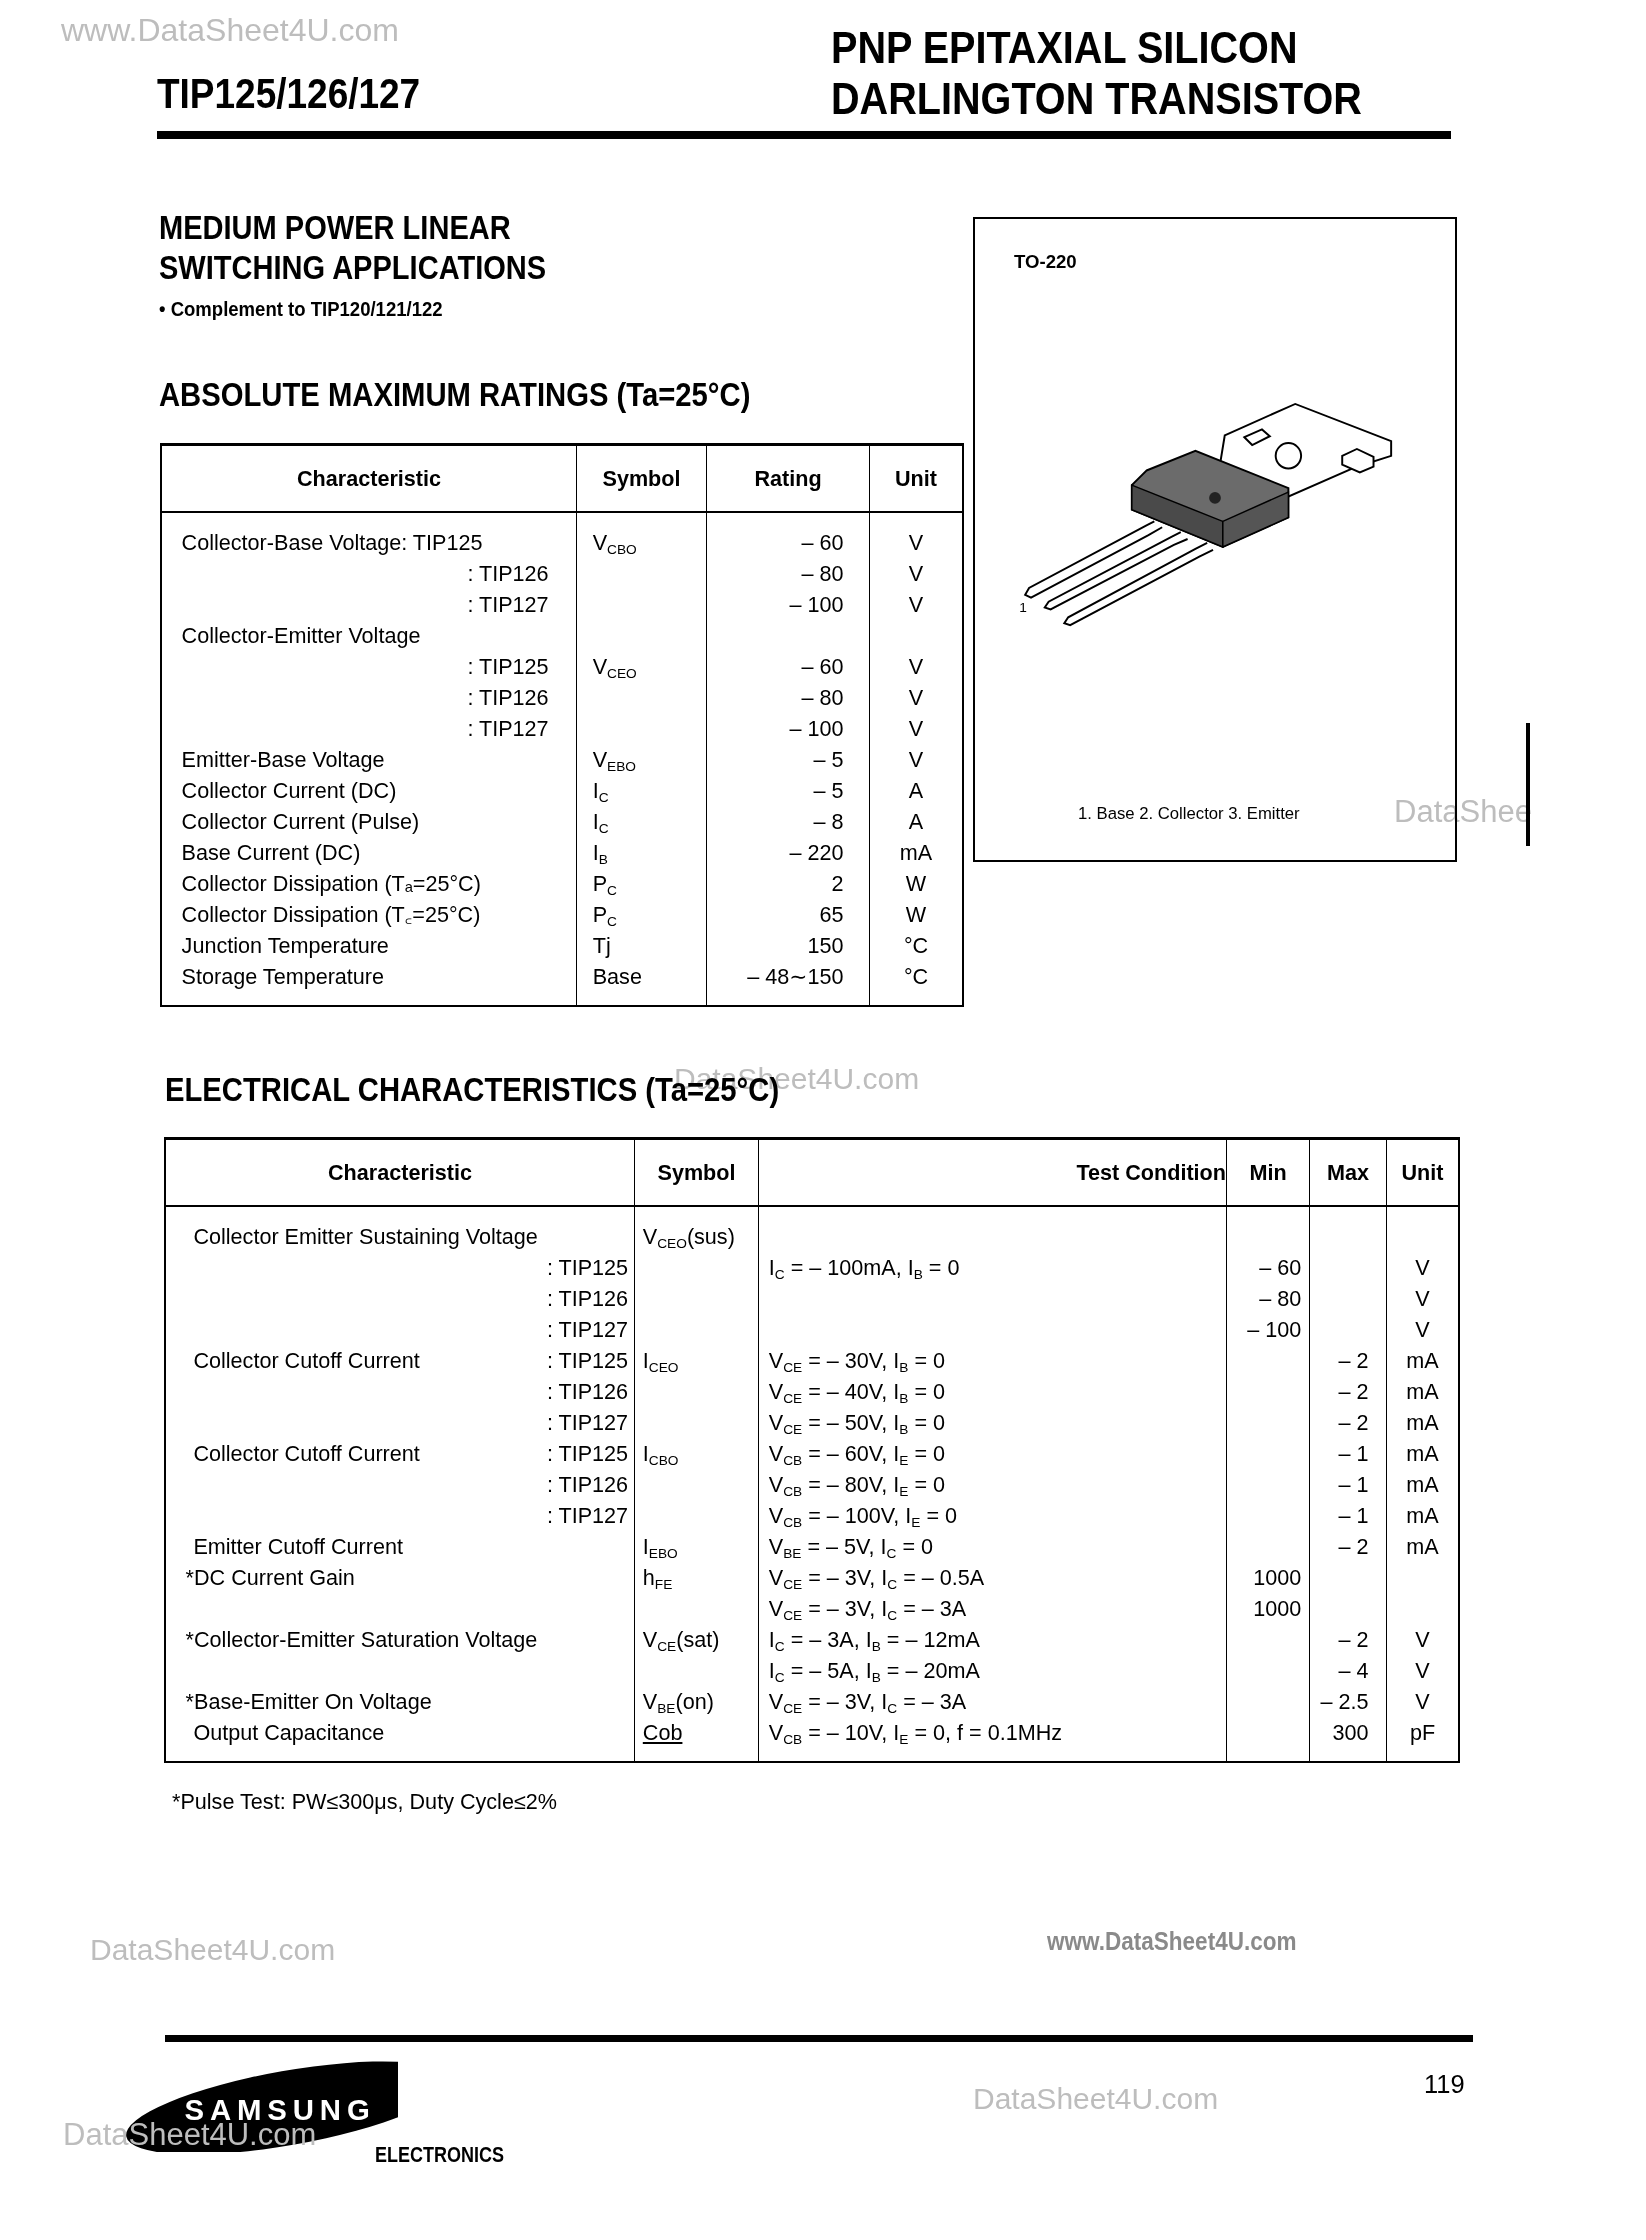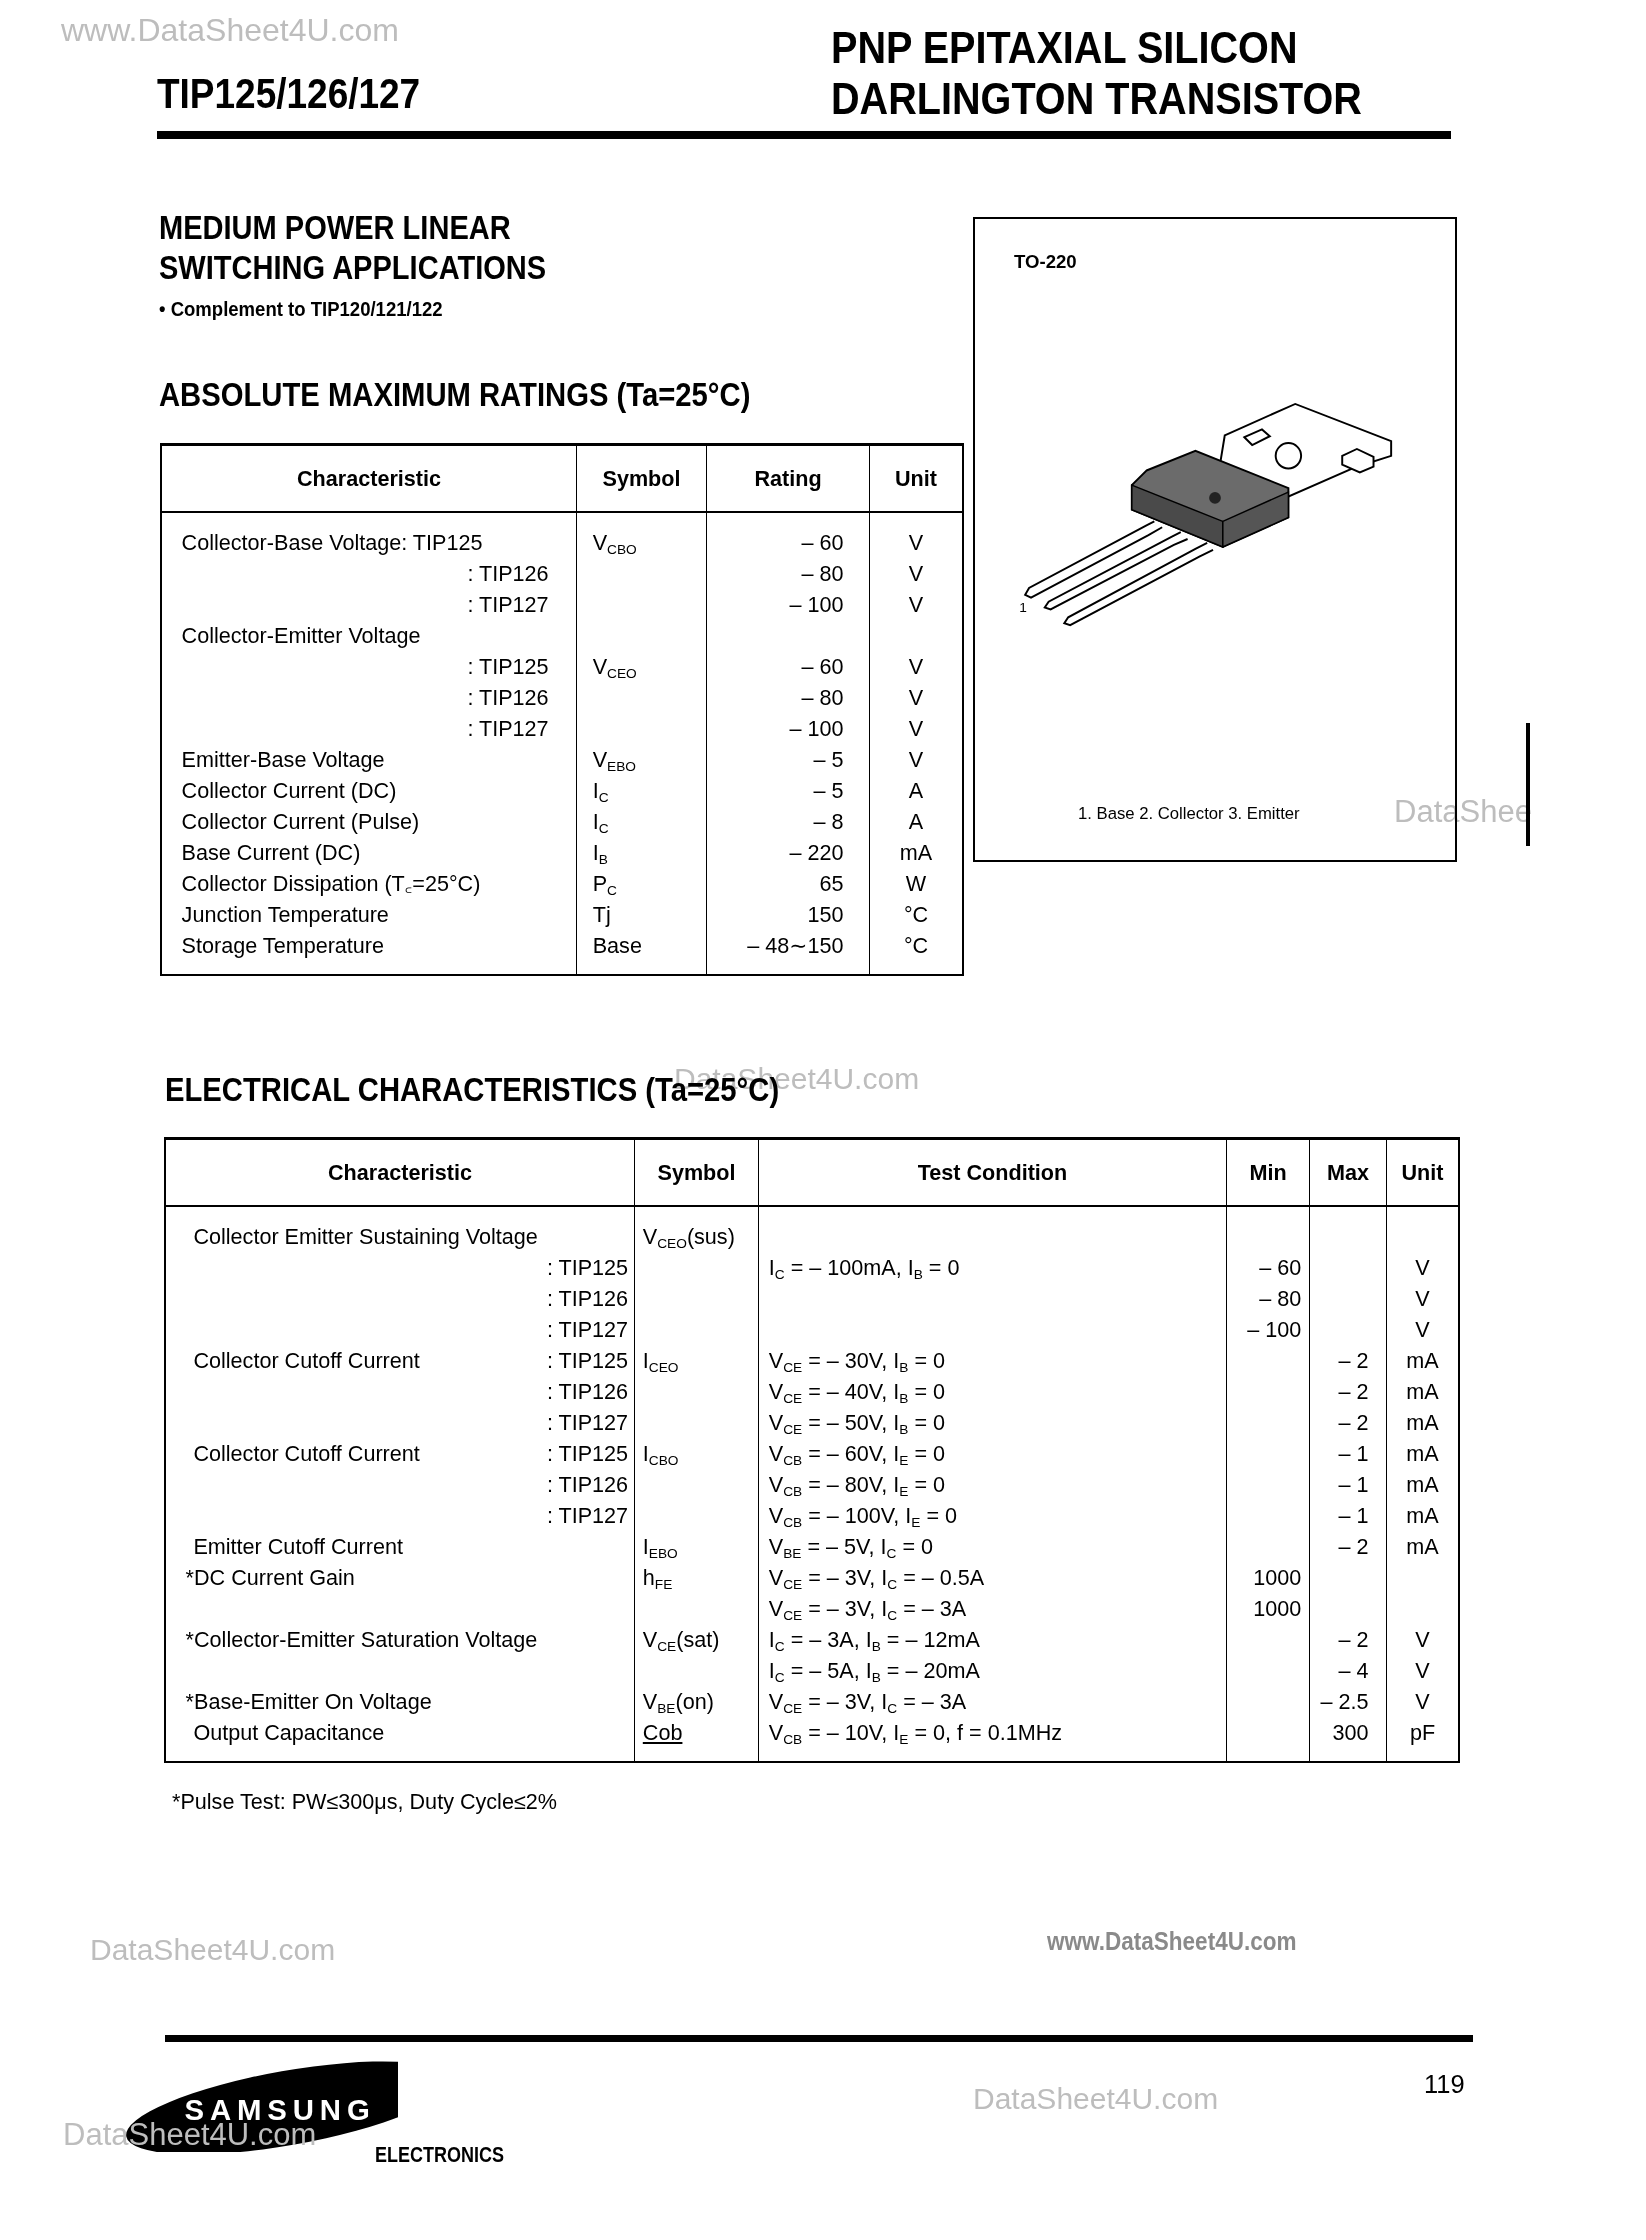--- a/index.html
+++ b/index.html
@@ -146,20 +146,26 @@
         <td class="num">– 8</td>
         <td class="ctr">A</td>
       </tr>
       <tr>
         <td class="char">Base Current (DC)</td>
         <td class="sym">I<sub>B</sub></td>
         <td class="num">– 220</td>
         <td class="ctr">mA</td>
       </tr>
       <tr>
+        <td class="char">Collector Dissipation (Tₐ=25°C)</td>
+        <td class="sym">P<sub>C</sub></td>
+        <td class="num">2</td>
+        <td class="ctr">W</td>
+      </tr>
+      <tr>
         <td class="char">Collector Dissipation (T꜀=25°C)</td>
         <td class="sym">P<sub>C</sub></td>
         <td class="num">65</td>
         <td class="ctr">W</td>
       </tr>
       <tr>
         <td class="char">Junction Temperature</td>
         <td class="sym">Tj</td>
         <td class="num">150</td>
         <td class="ctr">°C</td>
@@ -200,21 +206,21 @@
 </svg>
 <div id="pin-label" class="abs">1. Base 2. Collector 3. Emitter</div>
 
 <div id="ec-title" class="abs cond">ELECTRICAL CHARACTERISTICS (Ta=25°C)</div>
 
 <table class="t-outer" style="left:164px;top:1137px;width:1296px;">
   <thead>
     <tr>
       <th style="width:468px;">Characteristic</th>
       <th style="width:123px;">Symbol</th>
-      <th style="width:467px;">Test Condition</th>
+      <th style="width:467px;text-align:right;">Test Condition</th>
       <th style="width:82px;">Min</th>
       <th style="width:76px;">Max</th>
       <th>Unit</th>
     </tr>
   </thead>
   <tbody id="ec-body">
     <tr class="pad-row">
         <td></td>
         <td></td>
         <td></td>

